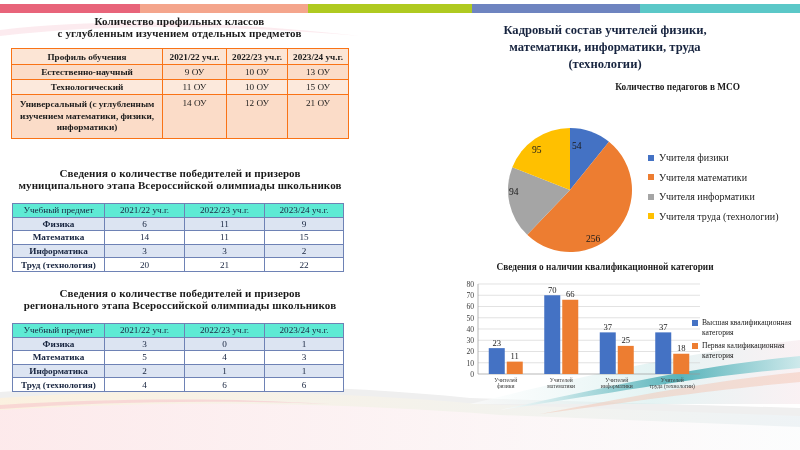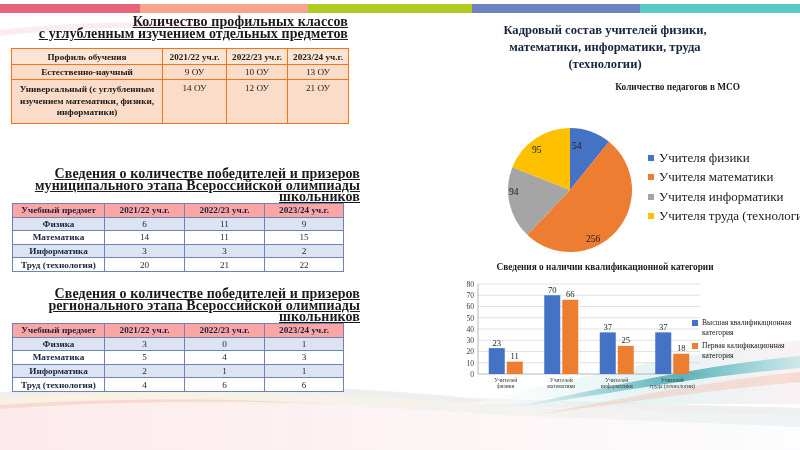--- a/index.html
+++ b/index.html
@@ -18,27 +18,26 @@
 
   
   .topstrip { position: absolute; left:0; top:4px; width:800px; height:9px; display:flex; }
   .topstrip span { height: 100%; }
 
   
   .deco { position:absolute; left:0; top:0; width:800px; height:450px; pointer-events:none; }
 
   
   .tbl-title {
-    text-align: right;
+    text-align: center;
     font-weight: bold;
-    font-size: 14px;
+    font-size: 11px;
     line-height: 11.6px;
     color: #1b1b1b;
     letter-spacing: .1px;
-    text-decoration: underline;
   }
 
   
   table { border-collapse: collapse; table-layout: fixed; }
   td, th { padding: 0 2px; vertical-align: middle; }
 
   
   #table-profiles { position:absolute; left:11px; top:48px; width:337px; }
   #table-profiles td {
     border: 1px solid #f97316;
@@ -59,21 +58,21 @@
   #table-profiles .r3 td:first-child { vertical-align: middle; }
 
   
   .bluetable td {
     border: 1px solid #6E82B5;
     font-size: 9.2px;
     text-align: center;
     color: #17243f;
     height: 13.6px;
   }
-  .bluetable .hdr td { background:#fca5a5; font-weight:bold;text-align:center; }
+  .bluetable .hdr td { background:#5eead4; font-weight:normal;text-align:center; }
   .bluetable .odd td { background:#DCE4F2; font-weight:bold; }
   .bluetable .even td { background:#FFFFFF; font-weight:bold; }
   .bluetable .odd td:not(:first-child),
   .bluetable .even td:not(:first-child) { font-weight:normal; }
 
   #table-municipal { position:absolute; left:12px; top:203px; width:331px; }
   #table-regional  { position:absolute; left:12px; top:323px; width:331px; }
 
   .title-profiles  { position:absolute; left:11px; top:16px;  width:337px; }
   .title-municipal { position:absolute; left:0px;  top:168px; width:360px; }
@@ -91,21 +90,21 @@
   }
   #pie-wrap { position:absolute; left:506px; top:126px; width:128px; height:128px; }
   #pie-wrap svg { display:block; }
   .pie-label {
     position:absolute; font-size:9.6px; color:#1b1b1b; font-weight:normal;
   }
 
   .pie-legend { position:absolute; left:648px; top:148px; width:150px; }
   .pie-legend .lgi { display:flex; align-items:center; height:19.5px; }
   .pie-legend .sw { width:6px; height:6px; margin-right:5px; flex:0 0 auto; }
-  .pie-legend .lgt { font-size:13px; color:#1b1b1b; white-space:nowrap; }
+  .pie-legend .lgt { font-size:10px; color:#1b1b1b; white-space:nowrap; }
 
   
   .bar-title {
     position:absolute; left:440px; top:262px; width:330px;
     text-align:center; font-weight:bold; font-size:9.3px; color:#1b1b1b;
   }
   #barchart { position:absolute; left:452px; top:278px; width:290px; height:122px; }
   .bar-legend { position:absolute; left:692px; top:318px; width:108px; }
   .bar-legend .lgi { display:flex; align-items:flex-start; margin-bottom:4px; }
   .bar-legend .sw { width:6px; height:6px; margin-right:4px; margin-top:2px; flex:0 0 auto; }
@@ -176,20 +175,26 @@
         <td>Профиль обучения</td>
         <td>2021/22 уч.г.</td>
         <td>2022/23 уч.г.</td>
         <td>2023/24 уч.г.</td>
       </tr>
       <tr class="r1">
         <td>Естественно-научный</td>
         <td>9 ОУ</td>
         <td>10 ОУ</td>
         <td>13 ОУ</td>
+      </tr>
+      <tr class="r2">
+        <td>Технологический</td>
+        <td>11 ОУ</td>
+        <td>10 ОУ</td>
+        <td>15 ОУ</td>
       </tr>
       <tr class="r3">
         <td>Универсальный (с углубленным изучением математики, физики, информатики)</td>
         <td>14 ОУ</td>
         <td>12 ОУ</td>
         <td>21 ОУ</td>
       </tr>
     </tbody>
   </table>
 

